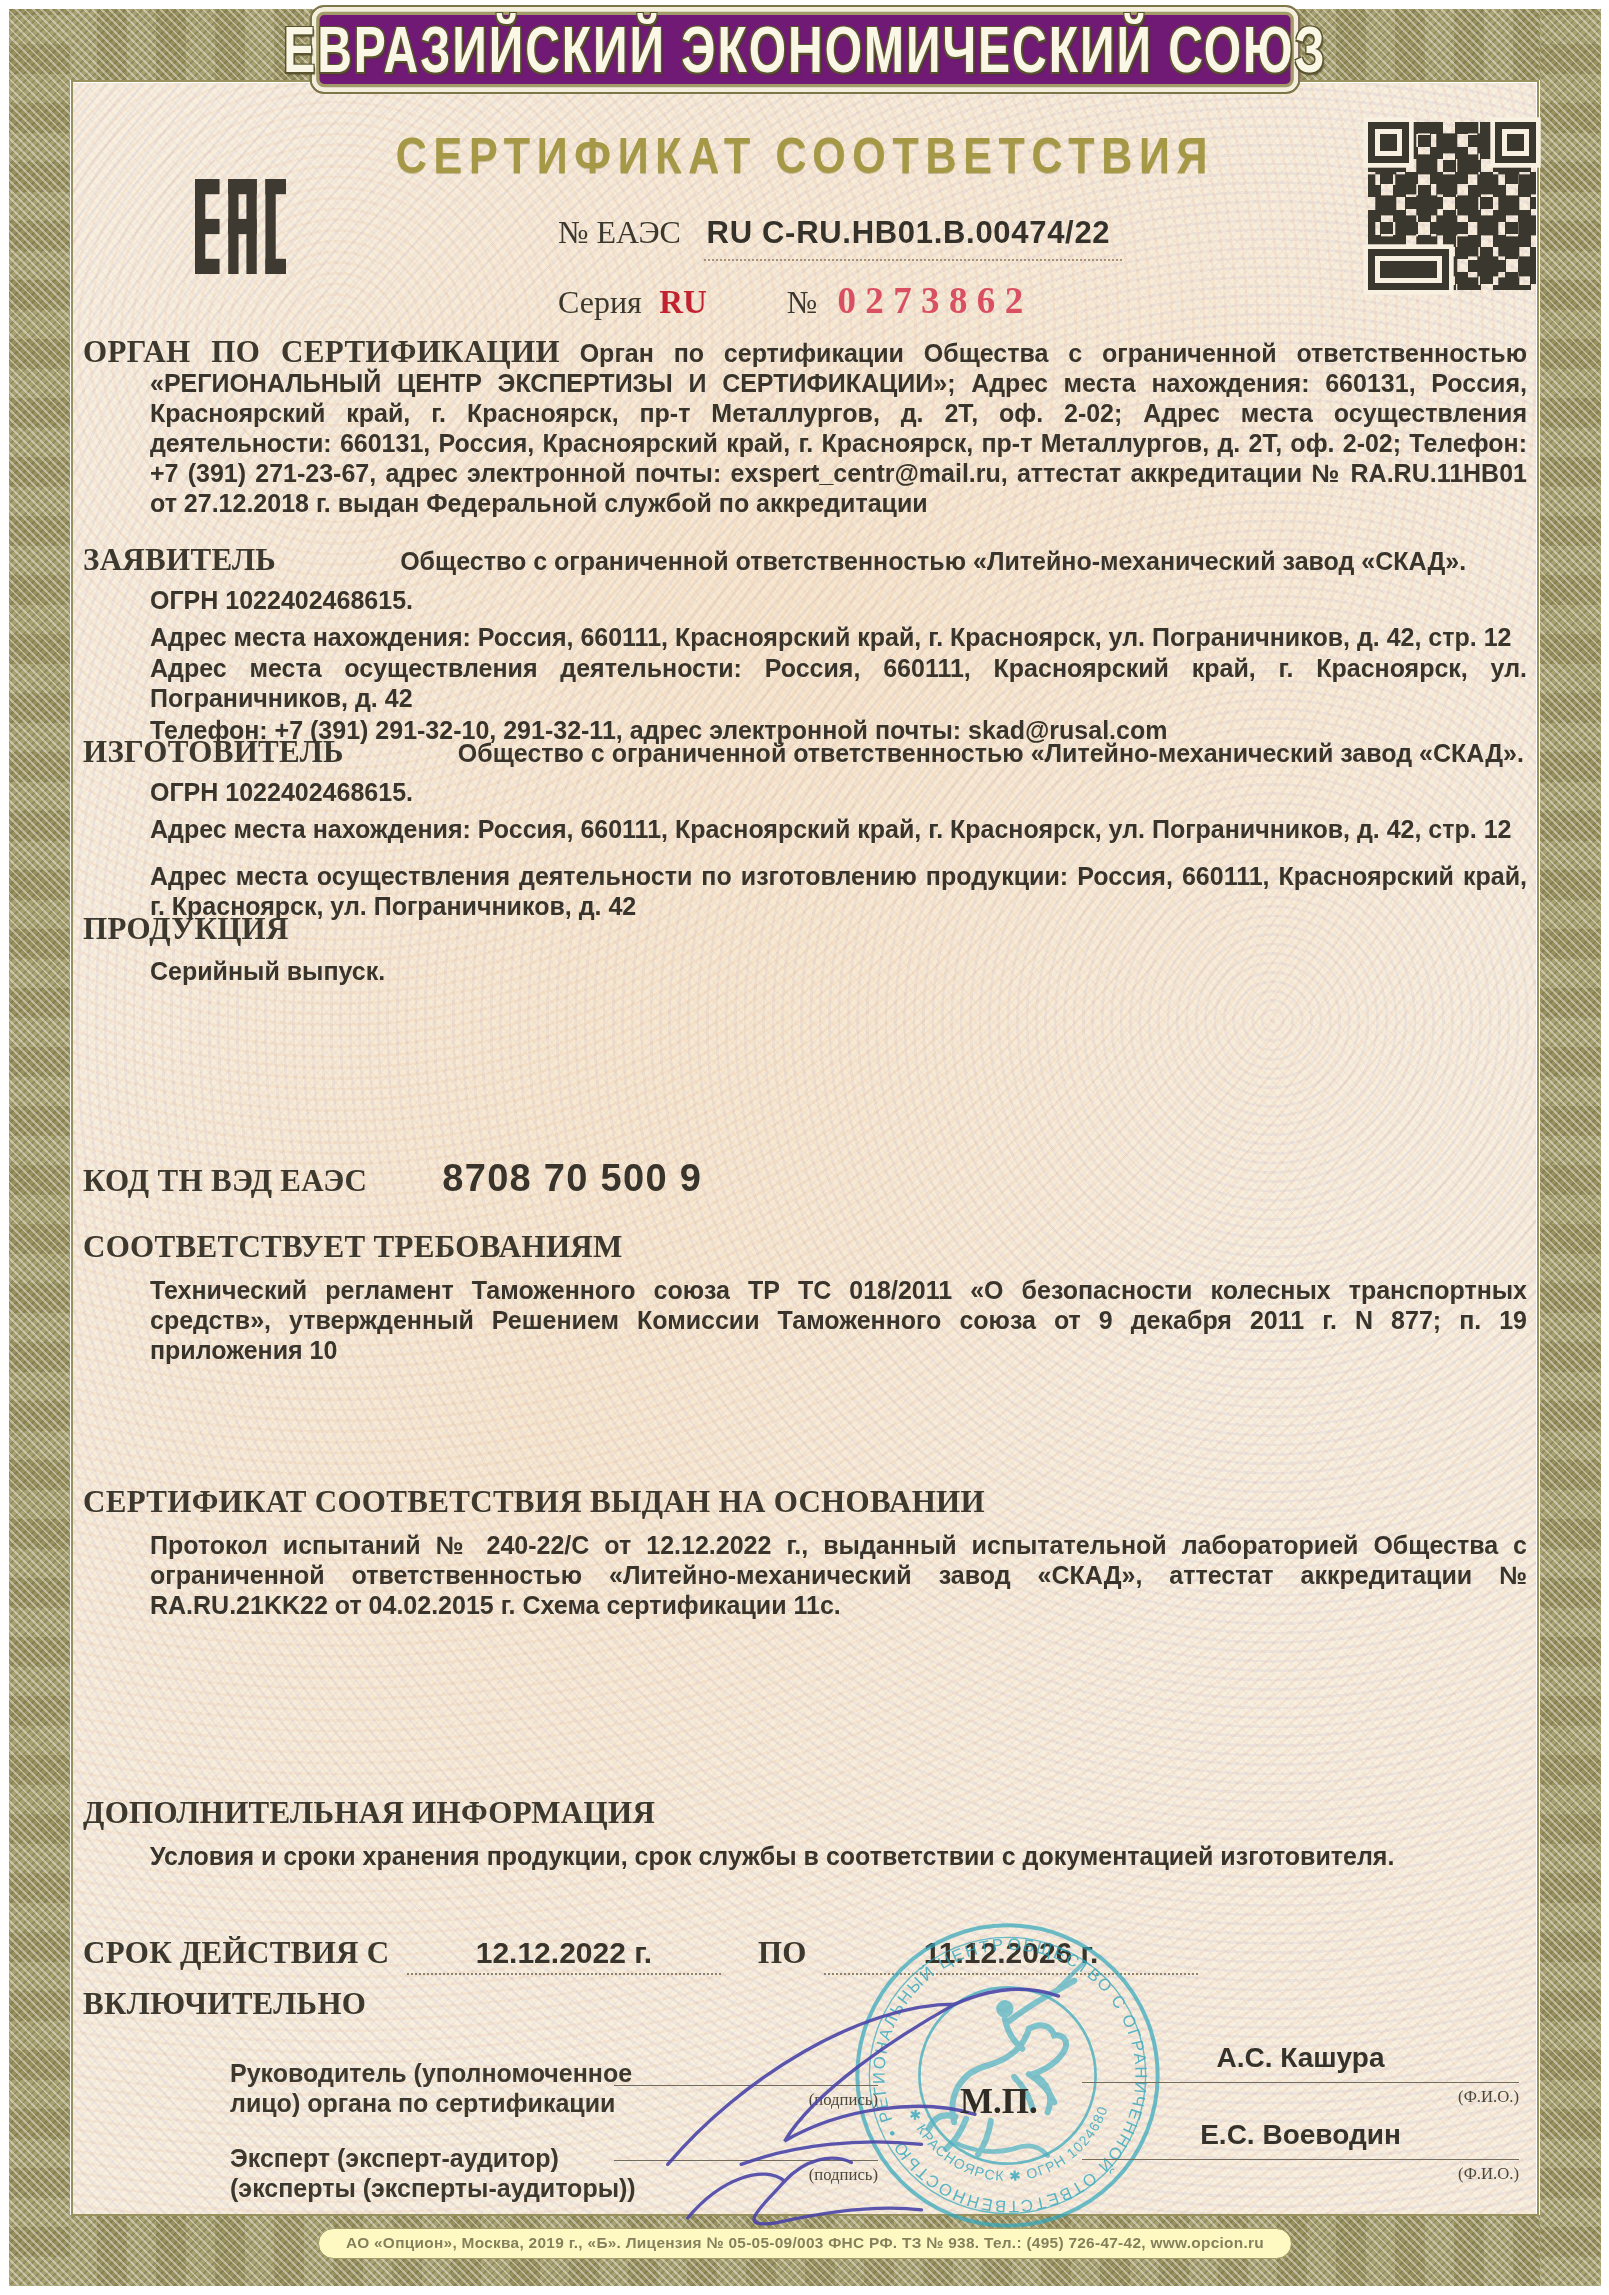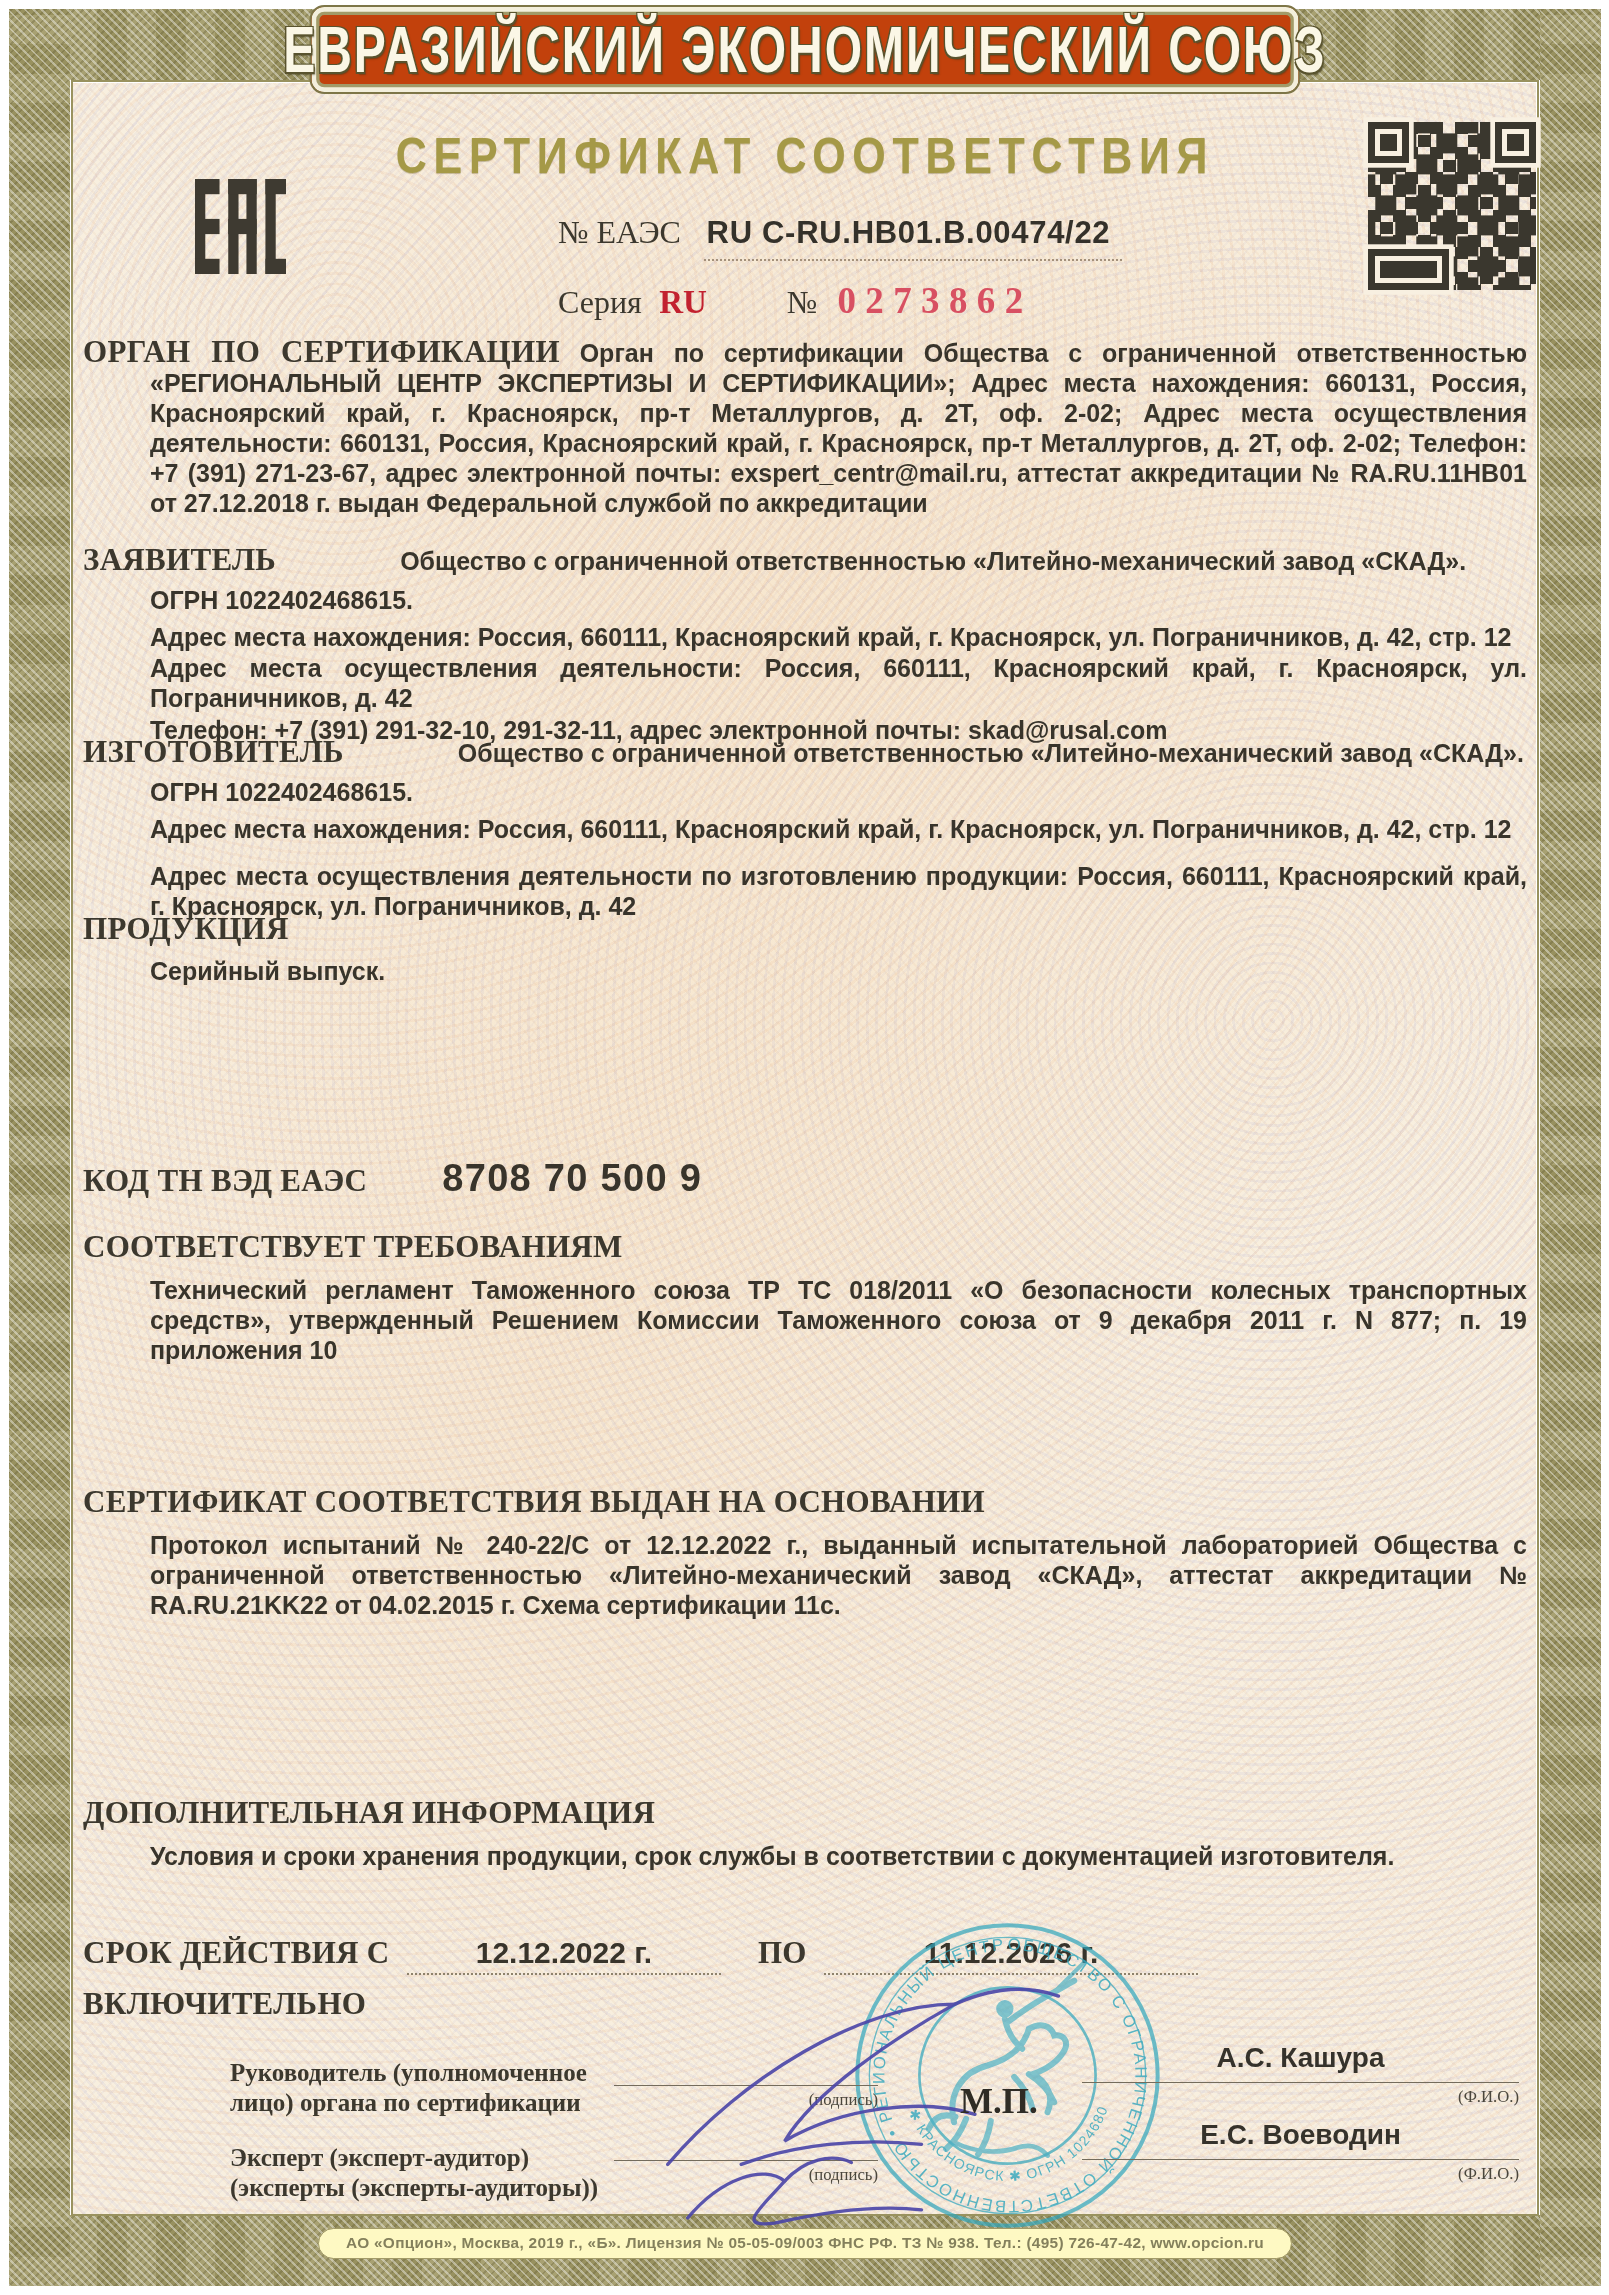--- a/index.html
+++ b/index.html
@@ -31,21 +31,21 @@
     background-image:
       radial-gradient(circle at 50% 26%, rgba(240,170,90,.13) 0, rgba(240,170,90,0) 46%),
       radial-gradient(circle at 32% 62%, rgba(240,170,90,.10) 0, rgba(240,170,90,0) 40%),
       repeating-radial-gradient(circle at 18% 12%, rgba(214,120,60,.07) 0 2.7px, rgba(0,0,0,0) 2.7px 10.7px),
       repeating-radial-gradient(circle at 82% 44%, rgba(120,120,200,.08) 0 2.7px, rgba(0,0,0,0) 2.7px 9.4px),
       repeating-linear-gradient(48deg, rgba(205,130,70,.06) 0 2px, rgba(0,0,0,0) 2px 6.7px),
       repeating-linear-gradient(-48deg, rgba(130,130,205,.06) 0 2px, rgba(0,0,0,0) 2px 6.7px);
   }
   
   .union-banner{position:absolute;left:50%;top:5.3px;transform:translateX(-50%);
-    width:987px;height:85px;background:#c2410c;
+    width:987px;height:85px;background:#701a75;
     border:2px solid #7d7648;border-radius:14.7px;
     box-shadow:inset 0 0 0 4.7px rgba(250,246,230,.92), inset 0 0 0 8px #a29a68;
     display:flex;align-items:center;justify-content:center;z-index:4;}
   .union-banner span{
     font-weight:700;font-size:49px;letter-spacing:2px;color:#fbf7e6;white-space:nowrap;
     transform:scale(.98,1.32);
     text-shadow:1.3px 1.3px 0 #59532e,-1.3px -1.3px 0 #59532e,1.3px -1.3px 0 #59532e,-1.3px 1.3px 0 #59532e,2px 2px 1.3px rgba(60,55,25,.5);}
   
   .eac{position:absolute;left:195px;top:179px;width:91px;height:95px;z-index:4;}
   
@@ -88,21 +88,21 @@
   .tnrow{display:flex;align-items:baseline;}
   .tnval{font-size:38px;font-weight:700;margin-left:75px;letter-spacing:1.3px;}
   
   .vrow{display:flex;align-items:baseline;}
   .ucell{border-bottom:2px dotted #8d826c;text-align:center;font-weight:700;font-size:30px;
     padding-bottom:5.3px;margin-left:17.4px;}
   .vpo{margin-left:37px;}
   .vincl{margin-top:13.4px;}
   
   .sigblock{position:absolute;z-index:6;}
-  .sig-label{font-family:Liberation Serif, serif;font-weight:700;font-size:25px;
+  .sig-label{font-family:Liberation Sans, sans-serif;font-weight:700;font-size:25px;
     line-height:30px;color:#3c382e;}
   .sigline{border-bottom:1.3px solid #746c5c;height:1.3px;}
   .cap{font-family:"Liberation Serif","DejaVu Serif",serif;font-size:16.7px;color:#4a463c;
     text-align:right;margin-top:4px;}
   .fio-name{font-size:28px;font-weight:700;color:#35322b;text-align:center;margin-bottom:6.7px;}
   .mp{position:absolute;left:960px;top:2082px;z-index:7;
     font-family:"Liberation Serif","DejaVu Serif",serif;font-weight:700;font-size:35px;color:#2f2c25;}
   
   .stamp{position:absolute;left:854px;top:1922px;width:307px;height:307px;z-index:5;opacity:.88;}
   .ink{position:absolute;left:641px;top:1964px;width:521px;height:294px;z-index:6;}

